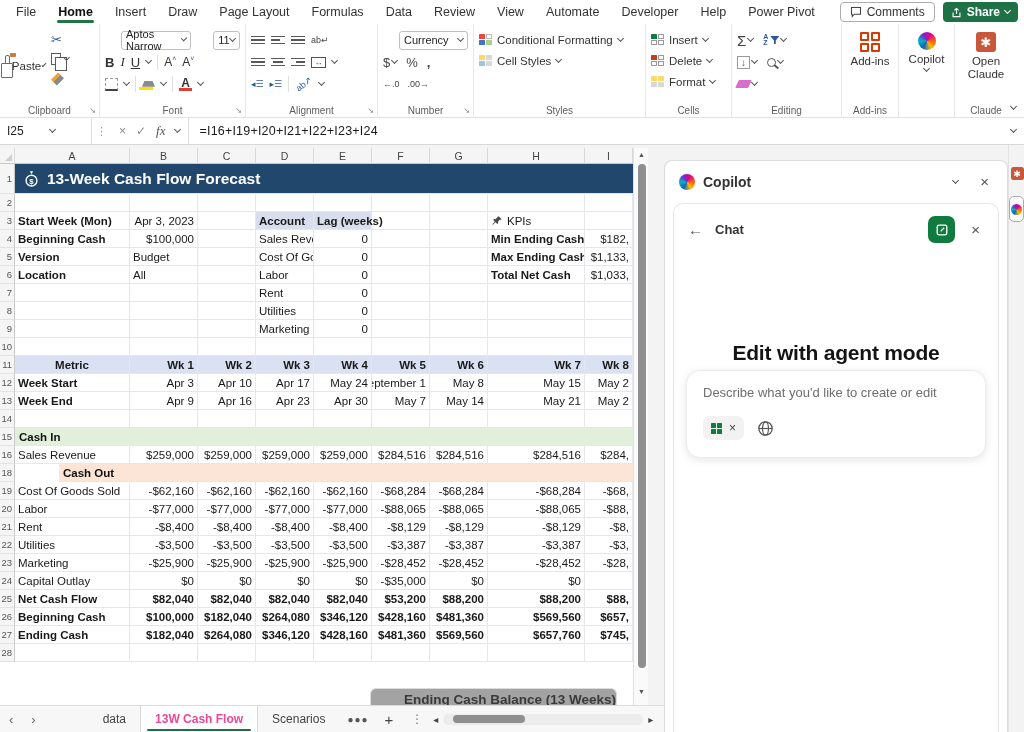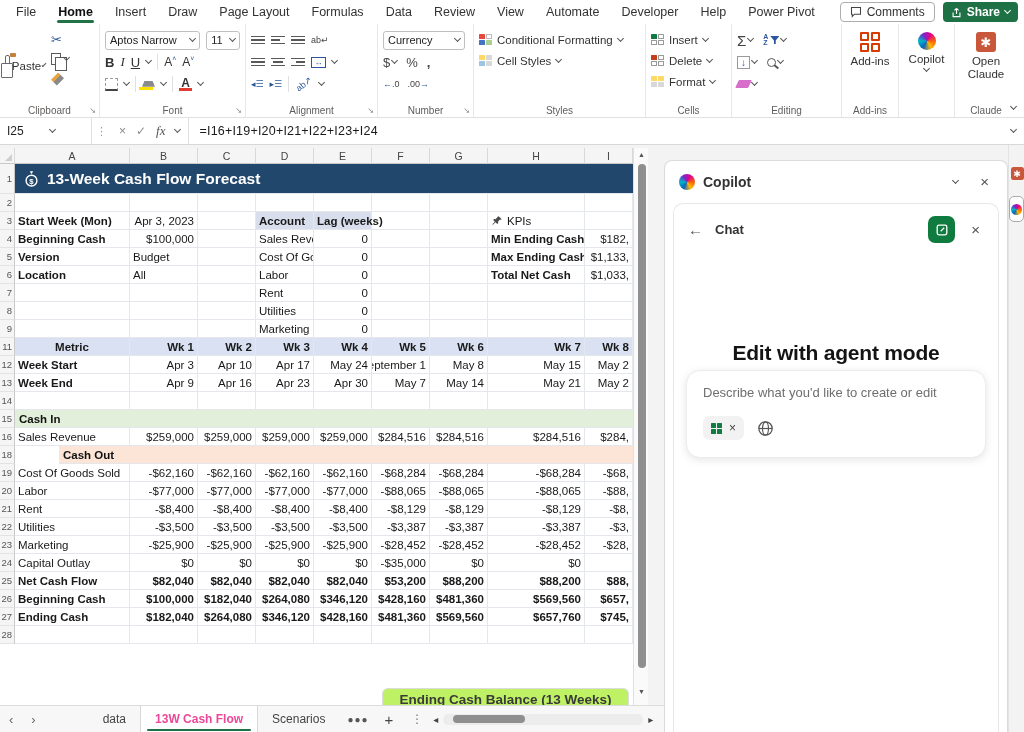--- a/index.html
+++ b/index.html
@@ -48,21 +48,21 @@
   .scis { color:#2B579A; font-size:13px; }
   .copyic { width:10px; height:12px; border:1.2px solid #5a5a5a; background:#fff; position:relative; display:inline-block; }
   .copyic::after { content:""; position:absolute; left:2.5px; top:2.5px; width:10px; height:12px;
     border:1.2px solid #5a5a5a; background:#fff; }
   .brushic { width:13px; height:13px; background:linear-gradient(135deg,#E8A33D 45%,#8a8a8a 46%); 
     clip-path:polygon(0 55%,55% 0,100% 45%,45% 100%); display:inline-block; }
 
   
   .g-font { width:146px; }
   .fbox { border:1px solid #BFBFBF; border-radius:3px; font-size:11px; color:#222;
-    display:inline-flex; align-items:center; justify-content:space-between; padding:1px 4px; height:19px; }
+    display:inline-flex; align-items:center; justify-content:space-between; padding:1px 4px; height:19px;margin-left:16px; }
   .fname { width:96px; }
   .fsize { width:34px; }
   .bt { font-weight:700; font-size:13px; color:#333; }
   .it { font-style:italic; font-family:"Liberation Serif",serif; font-size:13px; color:#333; }
   .un { text-decoration:underline; font-size:13px; color:#333; }
   .aud { font-size:12px; color:#333; position:relative; }
   .aud sup { font-size:7px; color:#2B579A; }
   .sep-v { width:1px; height:16px; background:#E0E0E0; }
   .bordic { width:13px; height:13px; border:1px dashed #9a9a9a; border-bottom:2px solid #444; display:inline-block; }
   .fillic { width:13px; height:9px; background:#8a8a8a; clip-path:polygon(20% 0,80% 0,100% 70%,0 70%);
@@ -158,23 +158,23 @@
   .cell.bg-acct { background:#D9DEED; }
   .band { flex:1; display:flex; align-items:center; gap:7px; padding:0 4px; font-size:11.5px;
     border-bottom:1px solid #E4E7EB; white-space:nowrap; overflow:hidden; }
   .band-navy { background:#21486C; color:#fff; font-weight:700; font-size:15.5px; padding-left:8px; }
   .band-green { background:#E2EFDA; color:#111; font-weight:700; }
   .band-peach { background:#FCE4D6; color:#111; font-weight:700;margin-left:44px; }
   .cicon { display:inline-flex; align-items:center; }
   .vscroll { position:absolute; top:148px; left:633px; width:15px; height:557px; background:#FAFAFA; border-left:1px solid #E0E0E0; }
   .vthumb { position:absolute; top:16px; left:3.5px; width:8px; height:504px; background:#8F8F8F; border-radius:5px; }
   .varrow { position:absolute; left:4px; font-size:7px; color:#555; }
-  .chartfrag { position:absolute; left:382px; top:540px; width:247px; height:17px;
-    background:#bef264; border:1px solid #DCDCDC; border-bottom:none; border-radius:6px 6px 0 0;
-    overflow:hidden; text-align:center; font-weight:700; font-size:13.5px; color:#3a3a3a; line-height:22px; }
+  .chartfrag { position:absolute; left:370px; top:540px; width:247px; height:17px;
+    background:#a3a3a3; border:1px solid #DCDCDC; border-bottom:none; border-radius:6px 6px 0 0;
+    overflow:hidden; text-align:right; font-weight:700; font-size:13.5px; color:#3a3a3a; line-height:22px; }
 
   
   .tabbar { position:absolute; top:705px; left:0; width:1024px; height:27px; background:#F7F7F7;
     border-top:1px solid #DCDCDC; display:flex; align-items:center; font-size:12px; color:#444; }
   .tb-nav { color:#666; font-size:13px; padding:0 9px; }
   .stabs { display:flex; align-items:stretch; height:100%; margin-left:44px; }
   .stab { display:flex; align-items:center; padding:0 14px; position:relative; white-space:nowrap; }
   .stab.active { background:#fff; font-weight:700; color:#ec4899; border-left:1px solid #D8D8D8; border-right:1px solid #D8D8D8; }
   .stab.active::after { content:""; position:absolute; left:6px; right:6px; bottom:1px; height:2.5px; background:#1E7145; border-radius:2px; }
   .tb-ellip { padding:0 8px; color:#555; letter-spacing:1px; font-size:10px; }
@@ -700,20 +700,32 @@
           </div>
           <div class="cell al-r" style="width: 58px;">
             <span>0</span>
           </div>
           <div class="cell" style="width: 58px;"></div>
           <div class="cell" style="width: 58px;"></div>
           <div class="cell" style="width: 97px;"></div>
           <div class="cell" style="width: 48px;"></div>
         </div>
         <div class="grow">
+          <div class="rnum">10</div>
+          <div class="cell" style="width: 115px;"></div>
+          <div class="cell" style="width: 68px;"></div>
+          <div class="cell" style="width: 58px;"></div>
+          <div class="cell" style="width: 58px;"></div>
+          <div class="cell" style="width: 58px;"></div>
+          <div class="cell" style="width: 58px;"></div>
+          <div class="cell" style="width: 58px;"></div>
+          <div class="cell" style="width: 97px;"></div>
+          <div class="cell" style="width: 48px;"></div>
+        </div>
+        <div class="grow">
           <div class="rnum">11</div>
           <div class="cell bg-hdr b al-c" style="width: 115px;">
             <span>Metric</span>
           </div>
           <div class="cell bg-hdr b al-r" style="width: 68px;">
             <span>Wk 1</span>
           </div>
           <div class="cell bg-hdr b al-r" style="width: 58px;">
             <span>Wk 2</span>
           </div>

